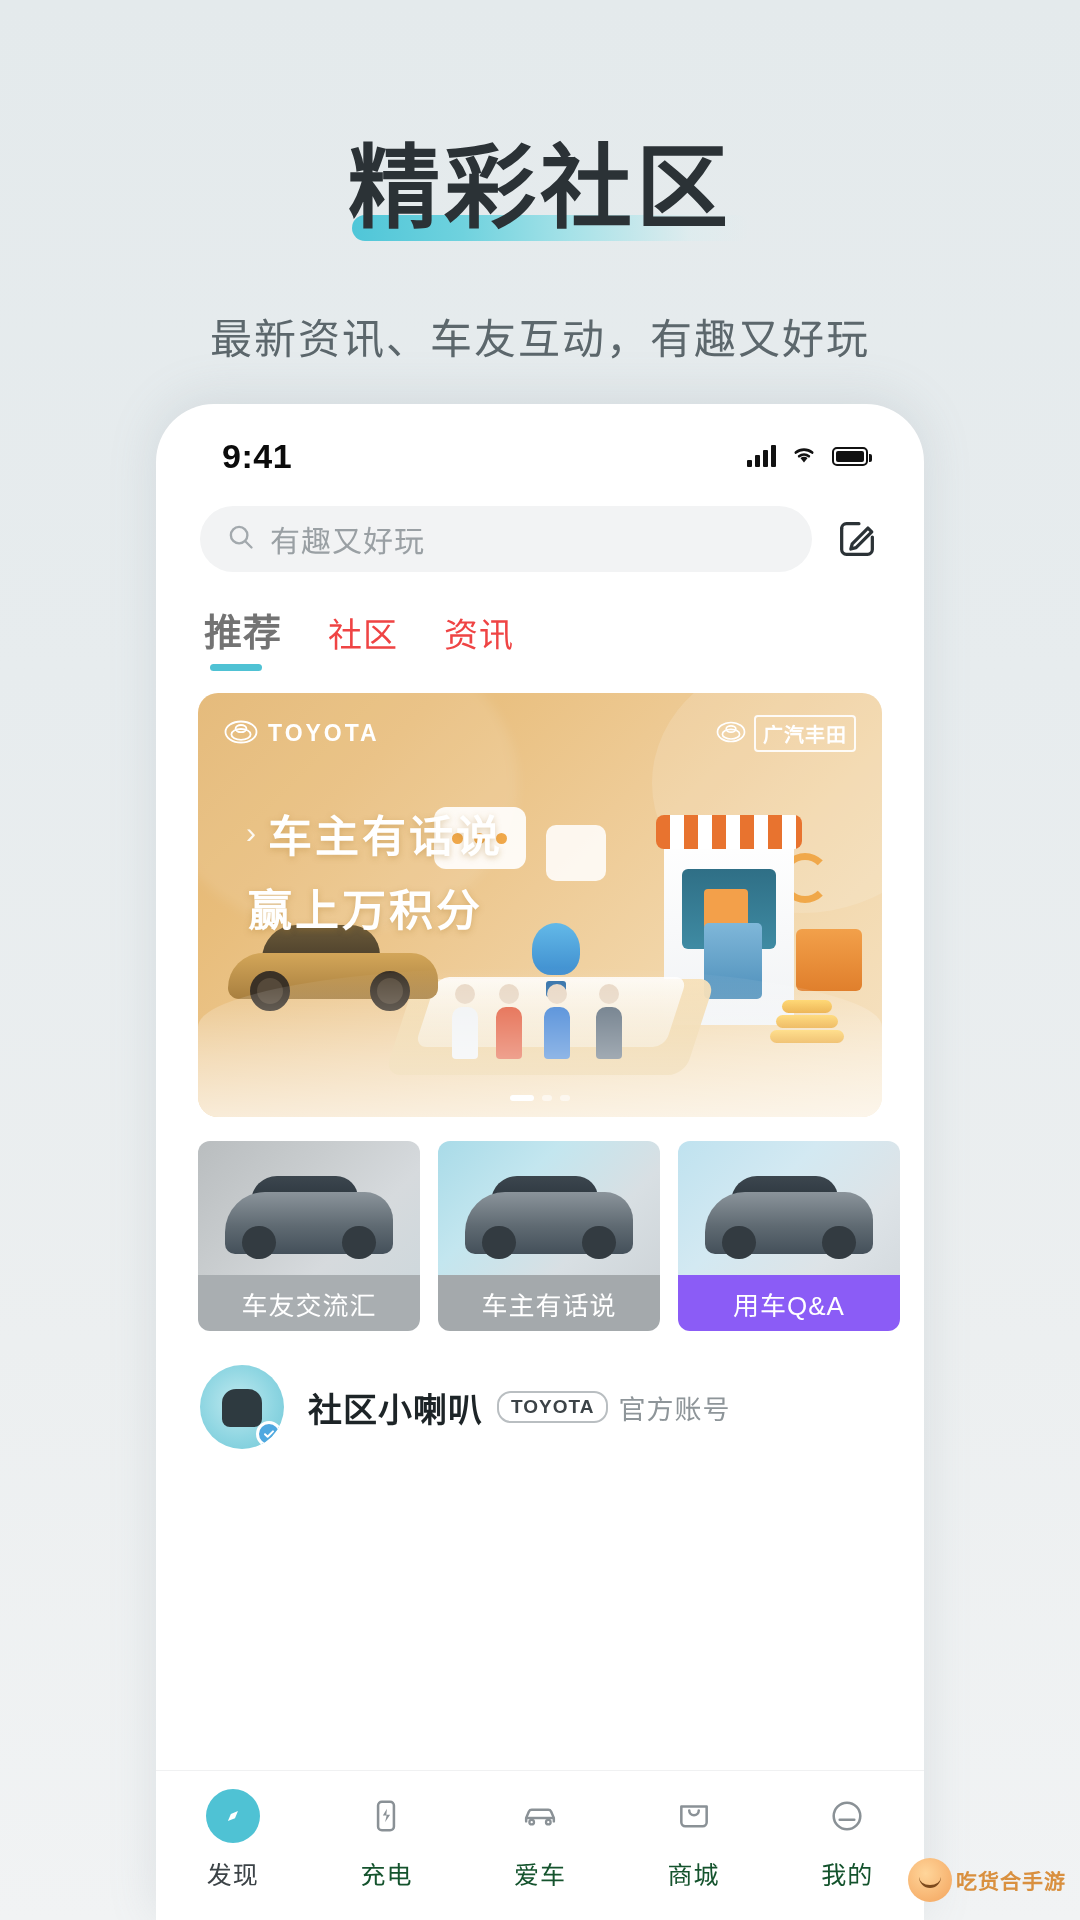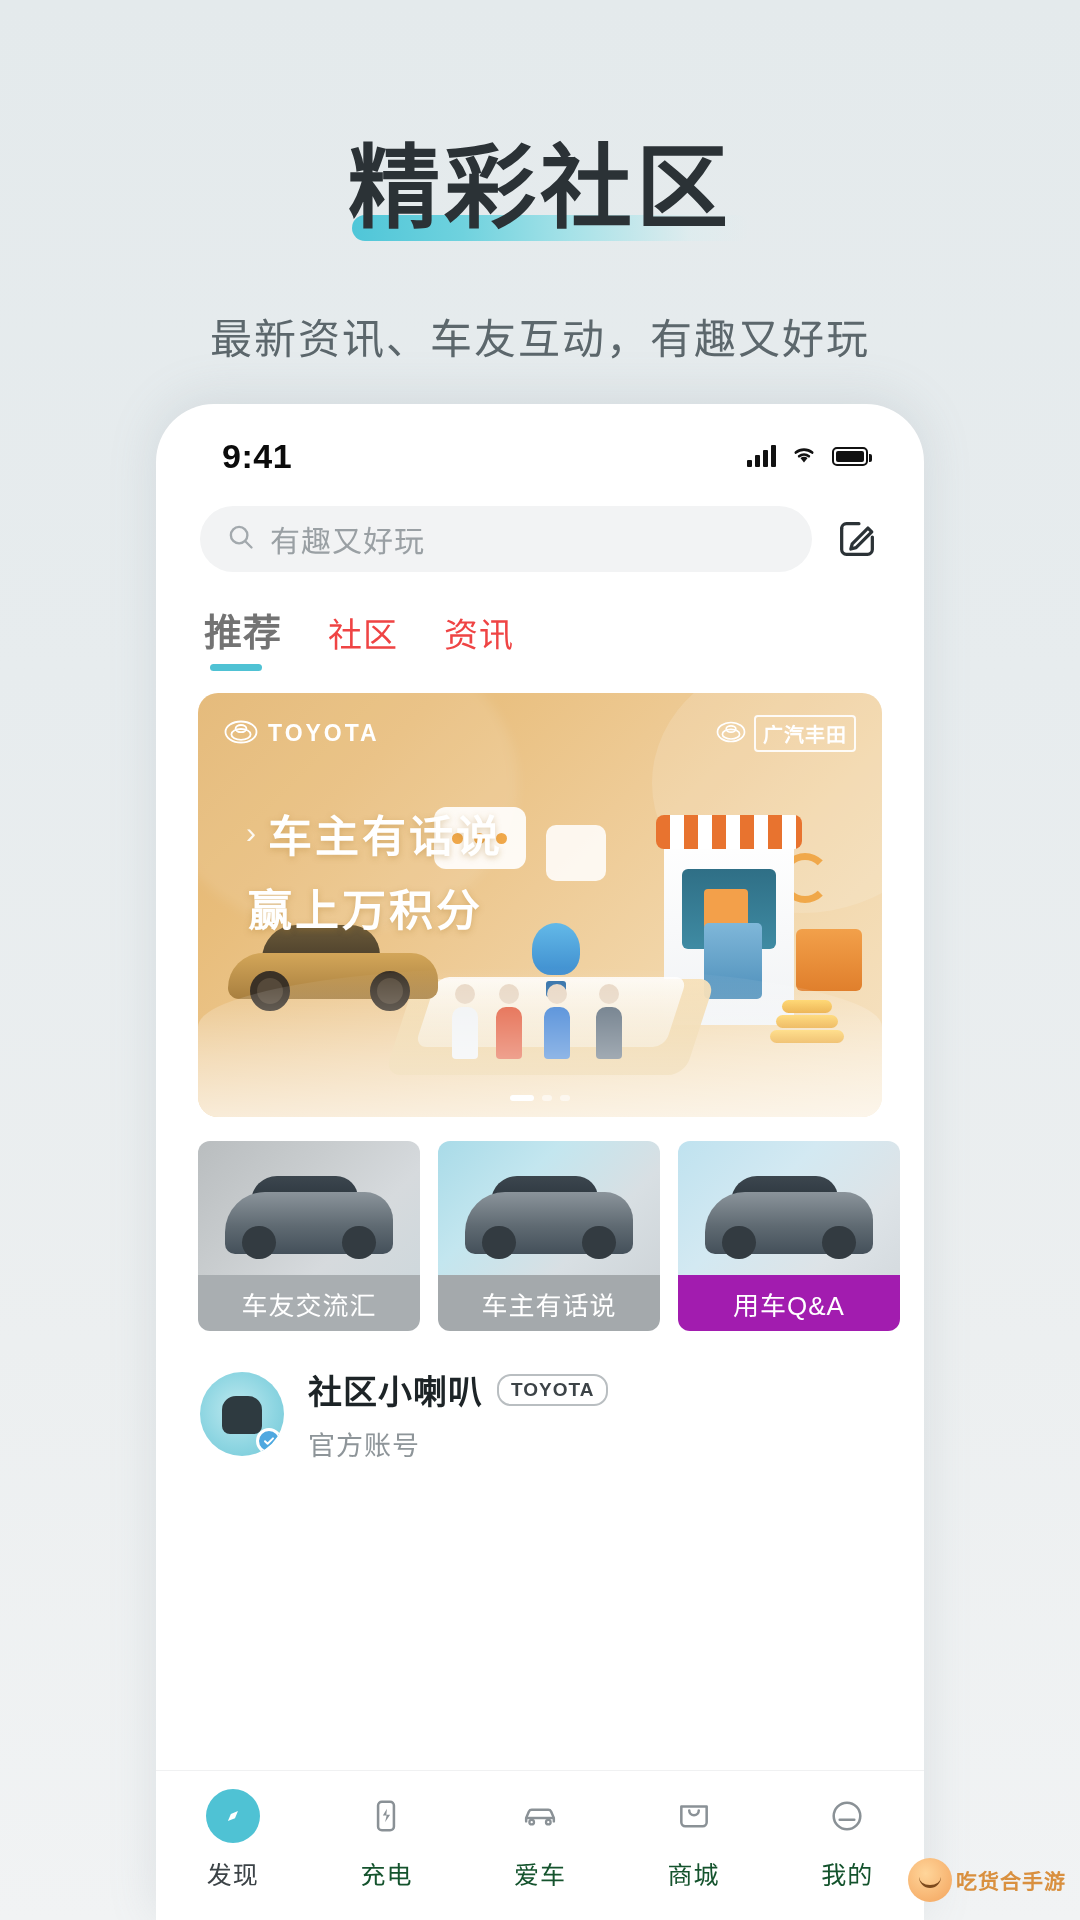--- a/index.html
+++ b/index.html
@@ -170,41 +170,41 @@
   .card { flex:1; height:190px; border-radius:12px; overflow:hidden; position:relative; }
   .card .img { position:absolute; inset:0 0 56px 0; }
   .card .cap { position:absolute; left:0; right:0; bottom:0; height:56px;
     display:flex; align-items:center; justify-content:center;
     font-size:26px; color:#ffffff; letter-spacing:1px; }
   .c1 .img { background:linear-gradient(135deg,#b9bdbf 0%,#c9cdcf 40%,#d6dadd 70%,#cfd8dc 100%); }
   .c1 .cap { background:#a9aeb1; }
   .c2 .img { background:linear-gradient(135deg,#a9dbe8 0%,#c3e6ef 35%,#d8dfe3 70%,#cfd5d9 100%); }
   .c2 .cap { background:#a4a9ac; }
   .c3 .img { background:linear-gradient(135deg,#bfe2ef 0%,#d3e9f2 40%,#dde3e7 75%,#d5dbdf 100%); }
-  .c3 .cap { background:#a21caf; }
+  .c3 .cap { background:#8b5cf6; }
   .mini-car { position:absolute; left:12%; bottom:16%; width:76%; height:46%;
     background:linear-gradient(180deg,#8b949b 0%,#5f6a72 55%,#44505a 100%);
     border-radius:40px 28px 10px 10px; }
   .mini-cab { position:absolute; left:24%; bottom:48%; width:48%; height:26%;
     background:linear-gradient(180deg,#3c464e,#27313a); border-radius:26px 22px 3px 3px; }
   .mini-w { position:absolute; bottom:12%; width:15%; padding-bottom:15%;
     background:#333b41; border-radius:50%; }
   .mw1 { left:20%; } .mw2 { right:20%; }
 
   
   .account { display:flex; align-items:center; gap:24px; padding:34px 44px 0 44px; }
   .avatar { width:84px; height:84px; border-radius:50%; position:relative;
     background:radial-gradient(circle at 45% 45%,#bfe9ef 0%,#8fd6e2 55%,#6ec6d6 100%);
     flex:0 0 84px; overflow:hidden; }
   .avatar .fig { position:absolute; left:22px; top:24px; width:40px; height:38px;
     background:#2e3a40; border-radius:14px 14px 8px 8px; }
   .avatar .badge { position:absolute; right:2px; bottom:2px; width:26px; height:26px;
     border-radius:50%; background:#4fa8e0; border:3px solid #fff;
     display:flex; align-items:center; justify-content:center; }
-  .acc-text { display:flex; flex-direction:column; gap:10px; }
+  .acc-text { display:flex; flex-direction:row; gap:10px;align-items:center; }
   .acc-name-row { display:flex; align-items:center; gap:14px; }
   .acc-name { font-size:34px; font-weight:bold; color:#1d2427; letter-spacing:1px; }
   .acc-tag { font-size:19px; font-weight:bold; color:#3c4347; letter-spacing:1px;
     border:2px solid #b9bec1; border-radius:14px; padding:3px 12px; }
   .acc-sub { font-size:27px; color:#8e9599; letter-spacing:1px; }
 
   
   .tabbar { position:absolute; left:0; right:0; bottom:0; height:150px;
     background:#ffffff; border-top:1px solid #f0f1f2;
     display:flex; align-items:flex-start; padding-top:18px; }

